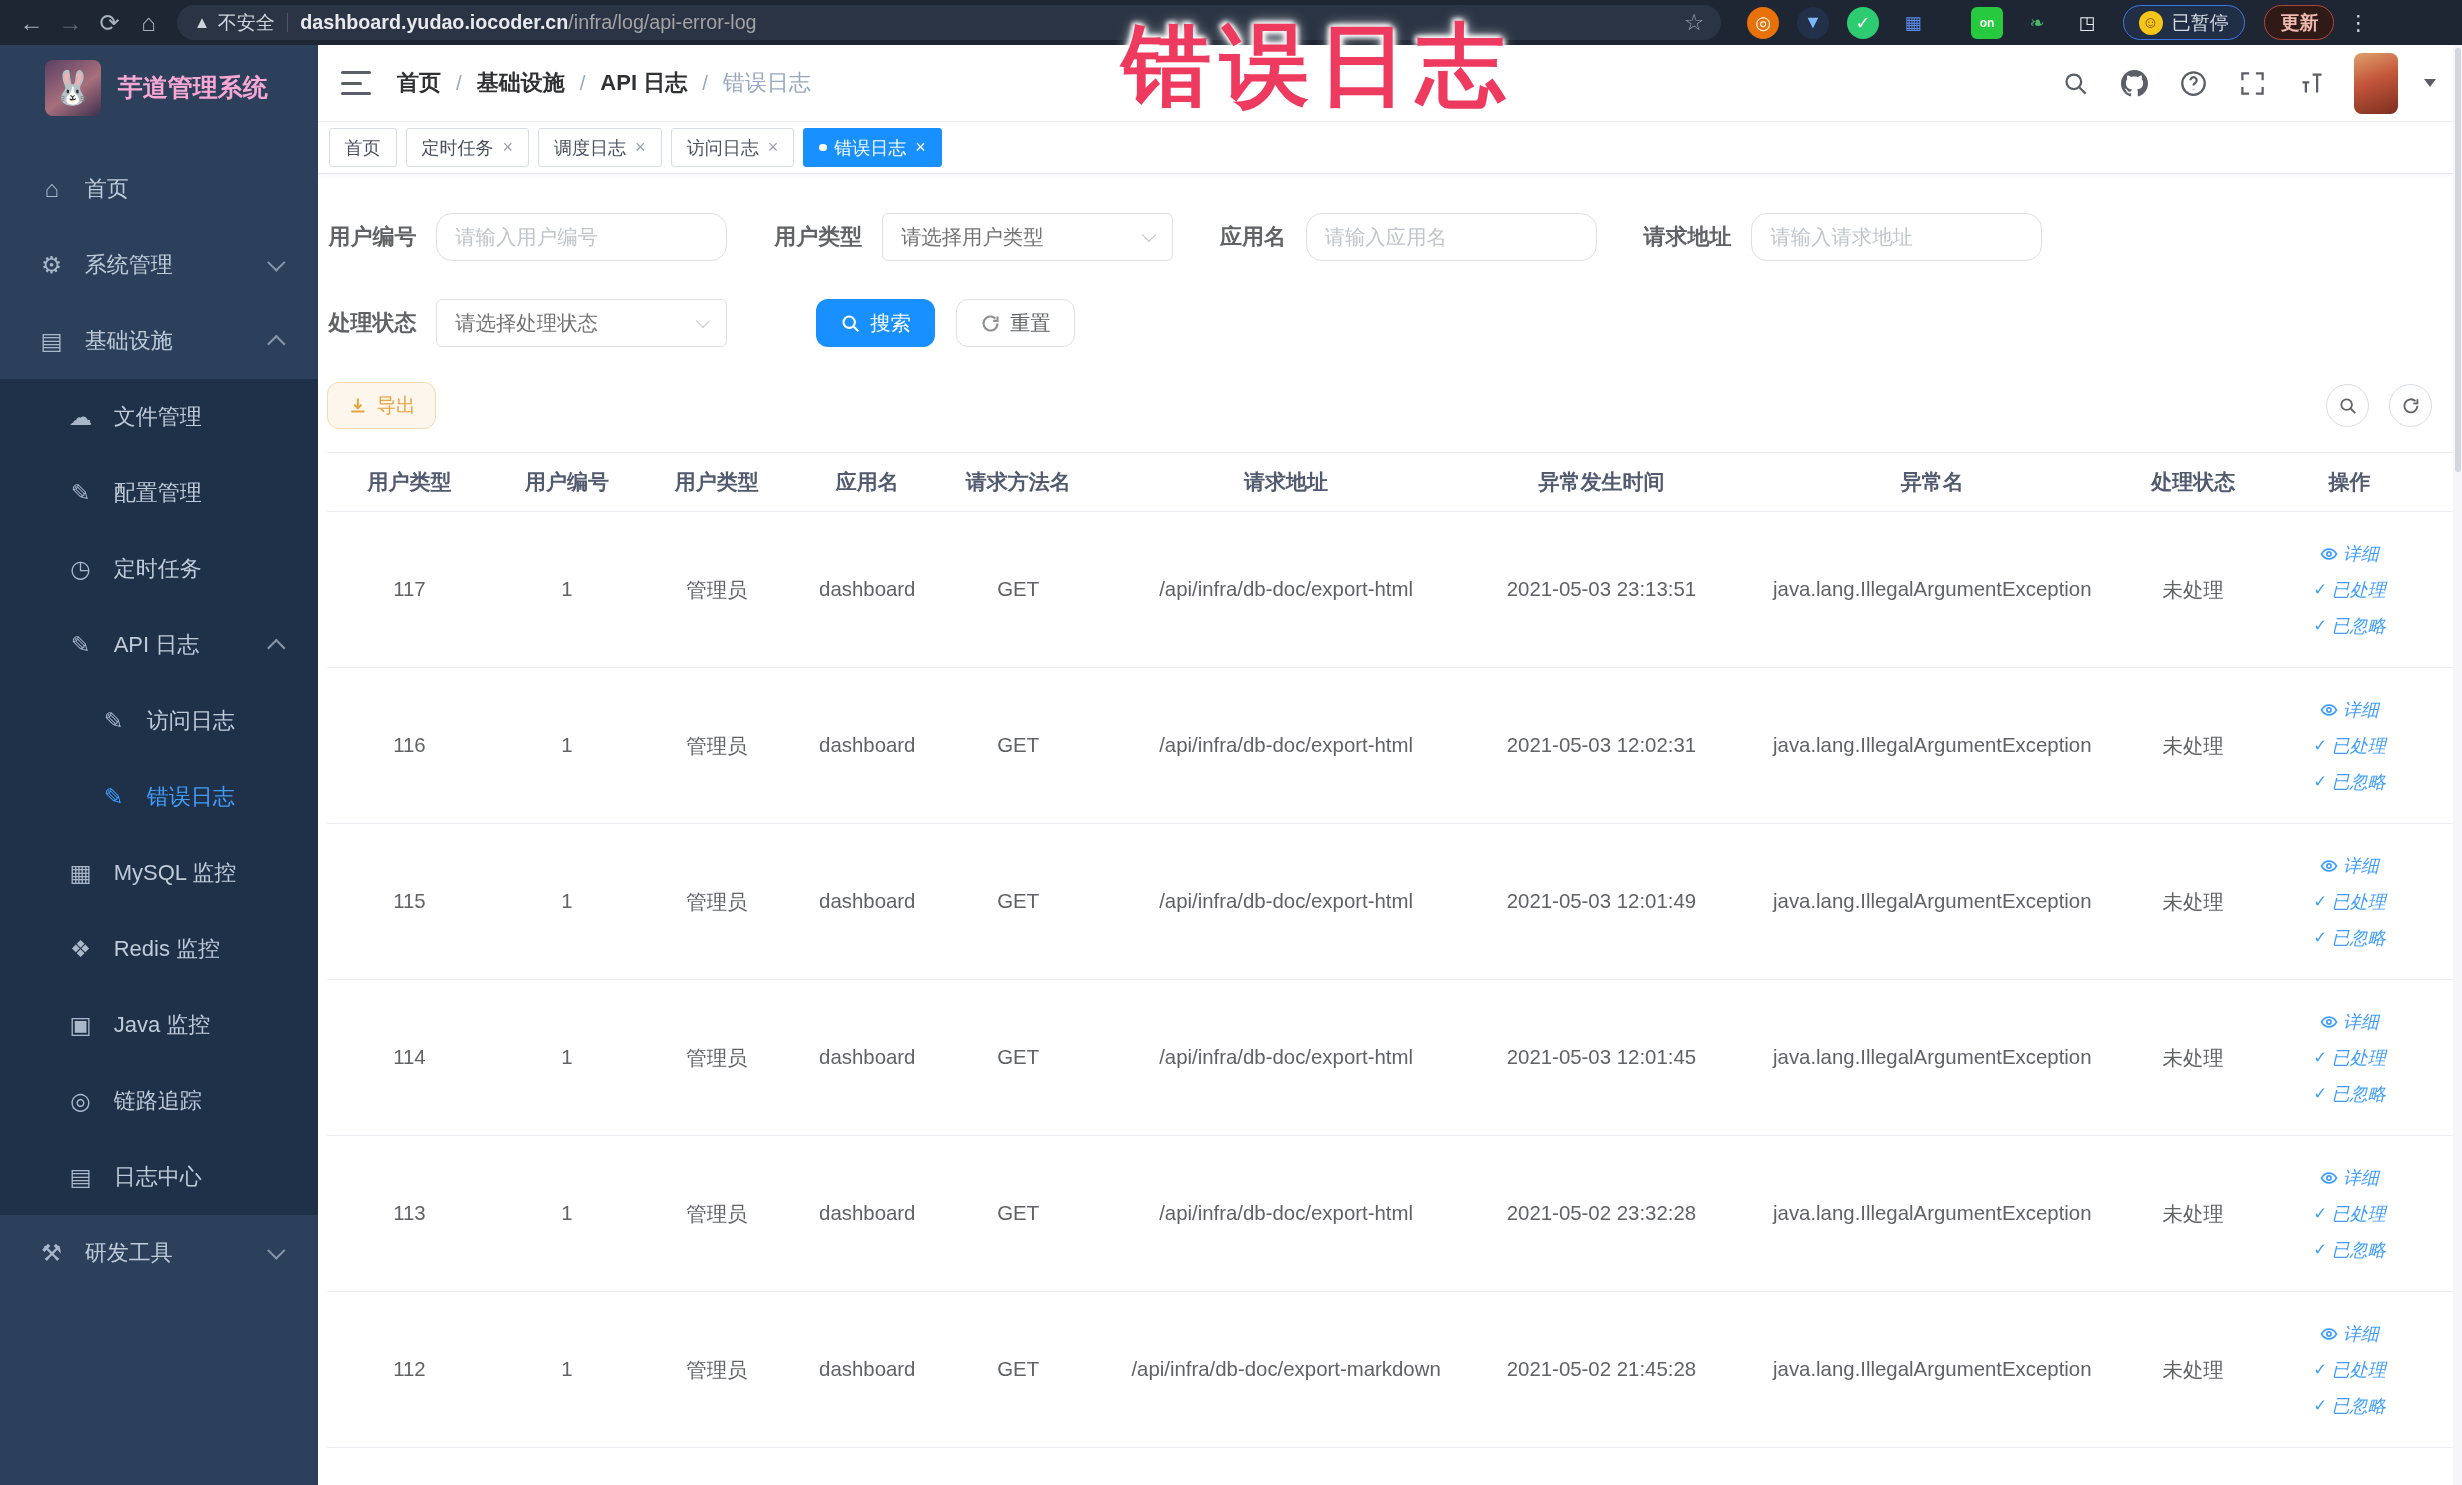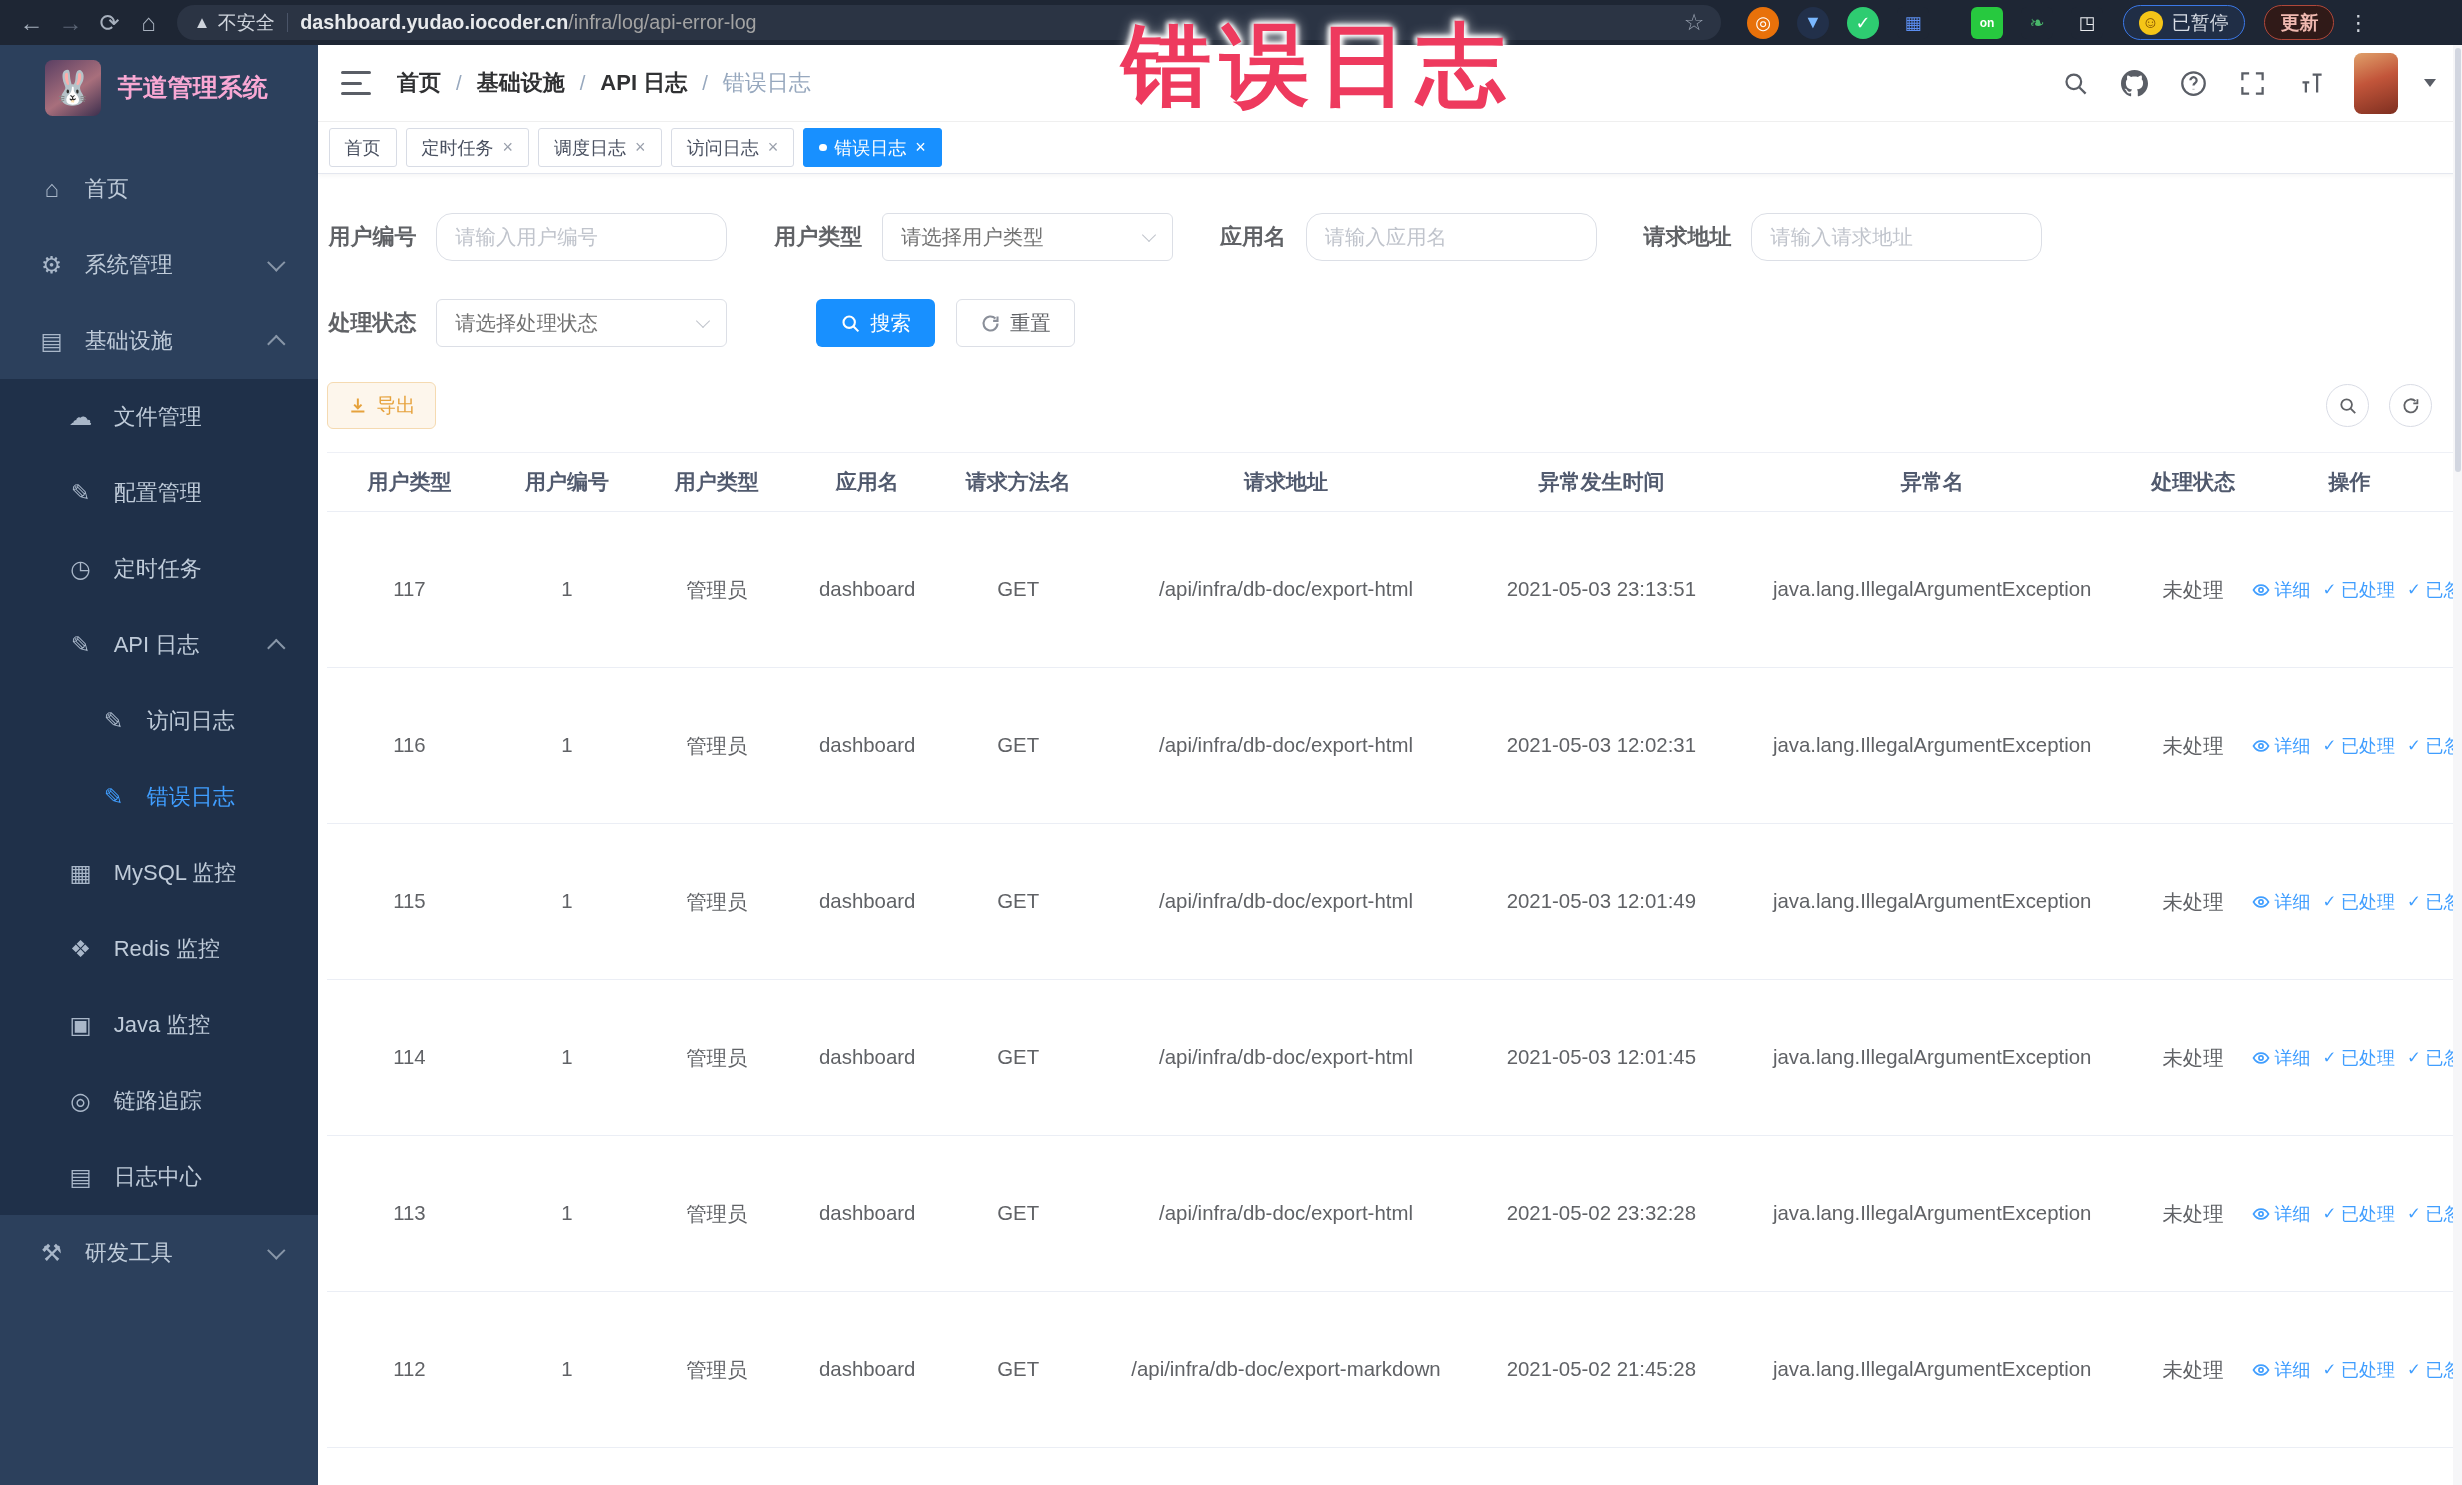--- a/index.html
+++ b/index.html
@@ -78,39 +78,39 @@
   .f-label{font-size:22px;color:#606266;font-weight:bold;margin-right:19.7px;white-space:nowrap;}
   .f-input{width:291px;height:48px;border:0.8px solid #dcdfe6;border-radius:16px;box-sizing:border-box;padding:0 18px;font-size:20.4px;color:#606266;outline:none;font-family:inherit;}
   .f-input::placeholder{color:#c0c4cc;}
   .f-select{width:291px;height:48px;border:0.8px solid #dcdfe6;border-radius:6px;box-sizing:border-box;display:flex;align-items:center;padding:0 18px;cursor:pointer;}
   .f-select .ph{font-size:20.4px;color:#737373;flex:1;}
   .sel-chev{width:9px;height:9px;border-right:1.5px solid #c0c4cc;border-bottom:1.5px solid #c0c4cc;transform:rotate(45deg);margin-top:-4.5px;}
   .f-date{width:367px;height:48px;border:0.8px solid #dcdfe6;border-radius:6px;box-sizing:border-box;display:flex;align-items:center;padding:0 15px;cursor:pointer;}
   .f-date svg{width:23px;height:23px;stroke:#c0c4cc;fill:none;stroke-width:2;flex:0 0 auto;}
   .f-date .dph{font-size:20.4px;color:#c0c4cc;flex:1;text-align:center;}
   .f-date .dsep{font-size:20.4px;color:#c0c4cc;margin:0 4.5px;}
-  .btn{height:48px;border-radius:6px;display:flex;align-items:center;padding:0 23px;font-size:20.4px;cursor:pointer;box-sizing:border-box;border:0.8px solid transparent;}
+  .btn{height:48px;border-radius:12px;display:flex;align-items:center;padding:0 23px;font-size:20.4px;cursor:pointer;box-sizing:border-box;border:0.8px solid transparent;}
   .btn svg{width:21px;height:21px;margin-right:9px;}
   .btn.primary{background:#1890ff;color:#fff;margin-left:42px;}
   .btn.primary svg{stroke:#fff;fill:none;stroke-width:2.4;}
   .btn.plain{background:#fff;border-color:#dcdfe6;color:#606266;margin-left:21px;}
   .btn.plain svg{stroke:#8a8f99;fill:none;stroke-width:2.4;}
   .toolbar{display:flex;align-items:center;margin-top:35px;}
   .btn.export{background:#fdf6ec;border-color:#f5dab1;color:#e6a23c;height:47px;padding:0 19.7px;font-size:19.7px;}
   .btn.export svg{stroke:#e6a23c;fill:none;stroke-width:2.4;width:19.7px;height:19.7px;}
   .tool-right{margin-left:auto;display:flex;align-items:center;gap:19.7px;padding-right:21px;}
   .circ-btn{width:41px;height:41px;border-radius:50%;border:0.8px solid #d9dce5;display:flex;align-items:center;justify-content:center;cursor:pointer;background:#fff;}
   .circ-btn svg{width:19.7px;height:19.7px;stroke:#606266;fill:none;stroke-width:2.2;}
   
   .table{margin-top:23px;border-top:1.5px solid #eef0f6;}
   .t-head{display:flex;height:58px;align-items:center;border-bottom:1.5px solid #ebeef5;}
   .t-hcell{font-size:21px;font-weight:bold;color:#515a6e;text-align:center;box-sizing:border-box;padding:0 6px;}
   .t-row{display:flex;height:155px;align-items:center;border-bottom:1.5px solid #ebeef5;}
   .t-cell{font-size:20.4px;color:#606266;text-align:center;box-sizing:border-box;padding:0 6px;word-break:break-all;}
-  .t-actions{display:flex;flex-direction:row;align-items:center;gap:12px;}
+  .t-actions{display:flex;flex-direction:column;align-items:center;gap:12px;font-style:italic;}
   .a-link{display:flex;align-items:center;color:#409eff;font-size:18px;cursor:pointer;white-space:nowrap;}
   .a-link svg{width:18px;height:18px;stroke:#409eff;fill:none;stroke-width:2.2;margin-right:4.5px;}
   .a-link .ck{margin-right:4.5px;font-size:16.7px;}
   
   .watermark{position:absolute;left:1122px;top:6px;font-size:89px;font-weight:bold;letter-spacing:9px;z-index:50;
     text-shadow:0 0 7.6px #fff,0 0 13.6px #fff,2.3px 2.3px 4.5px rgba(255,255,255,.9),-2.3px -2.3px 4.5px rgba(255,255,255,.9);}
   .page-scrollbar{position:absolute;right:0;top:0;width:9px;height:1440px;background:#f6f6f8;}
   .page-scrollbar .thumb{width:6px;margin:3px auto 0;height:424px;border-radius:3px;background:#d2d6e0;}
 </style>
 </head>

